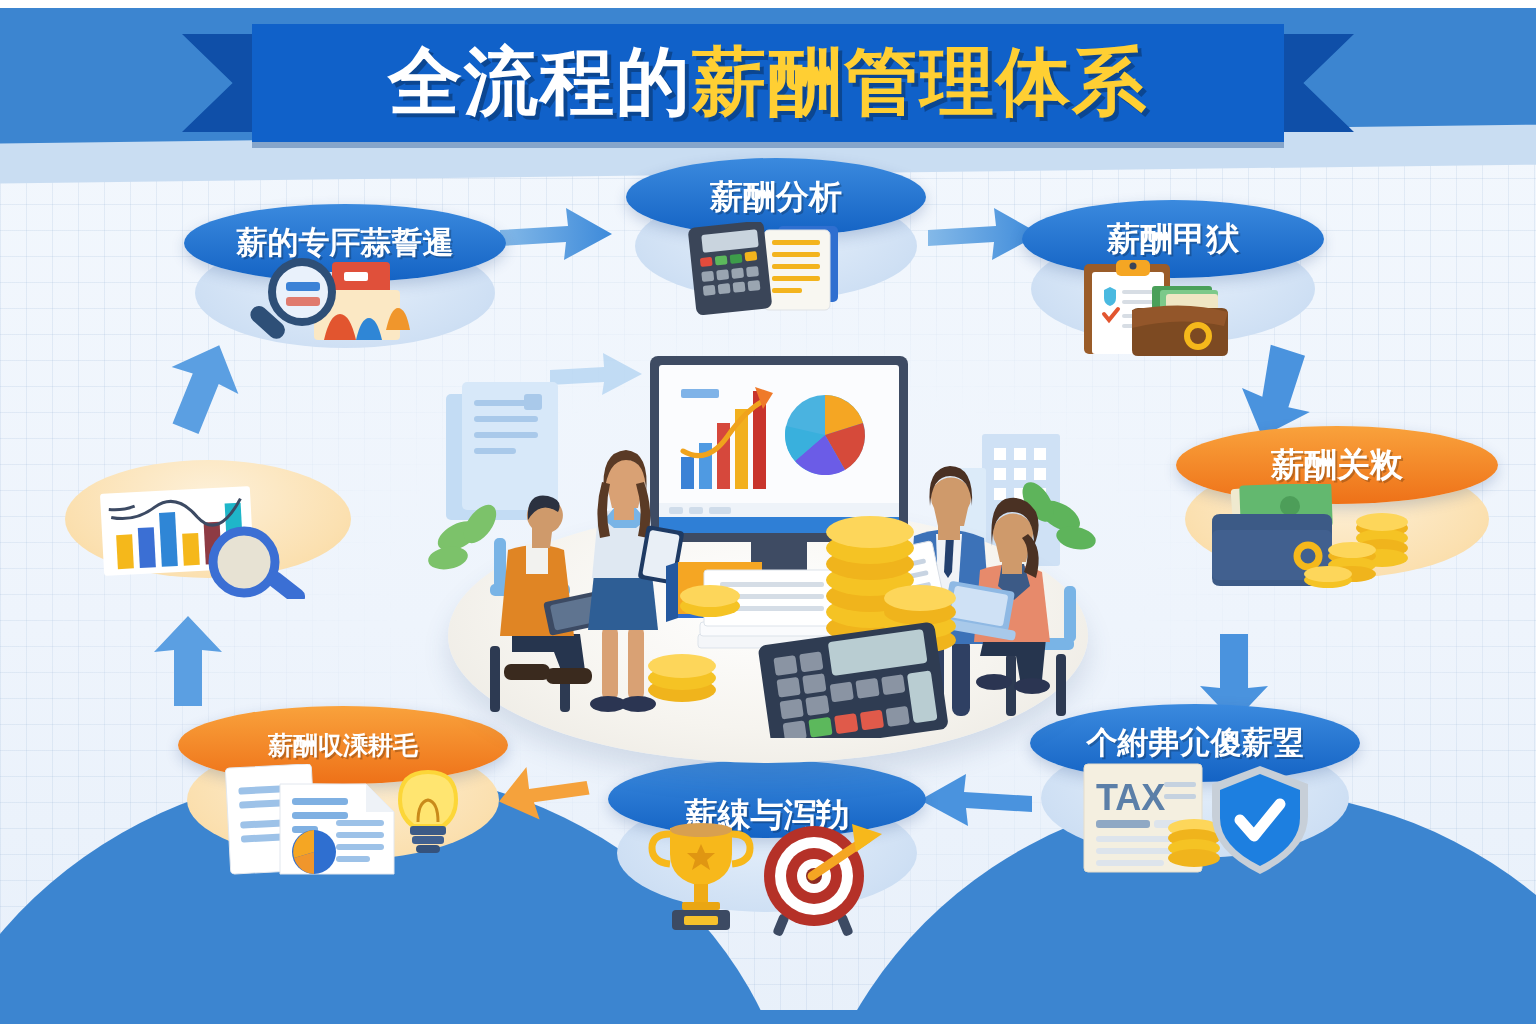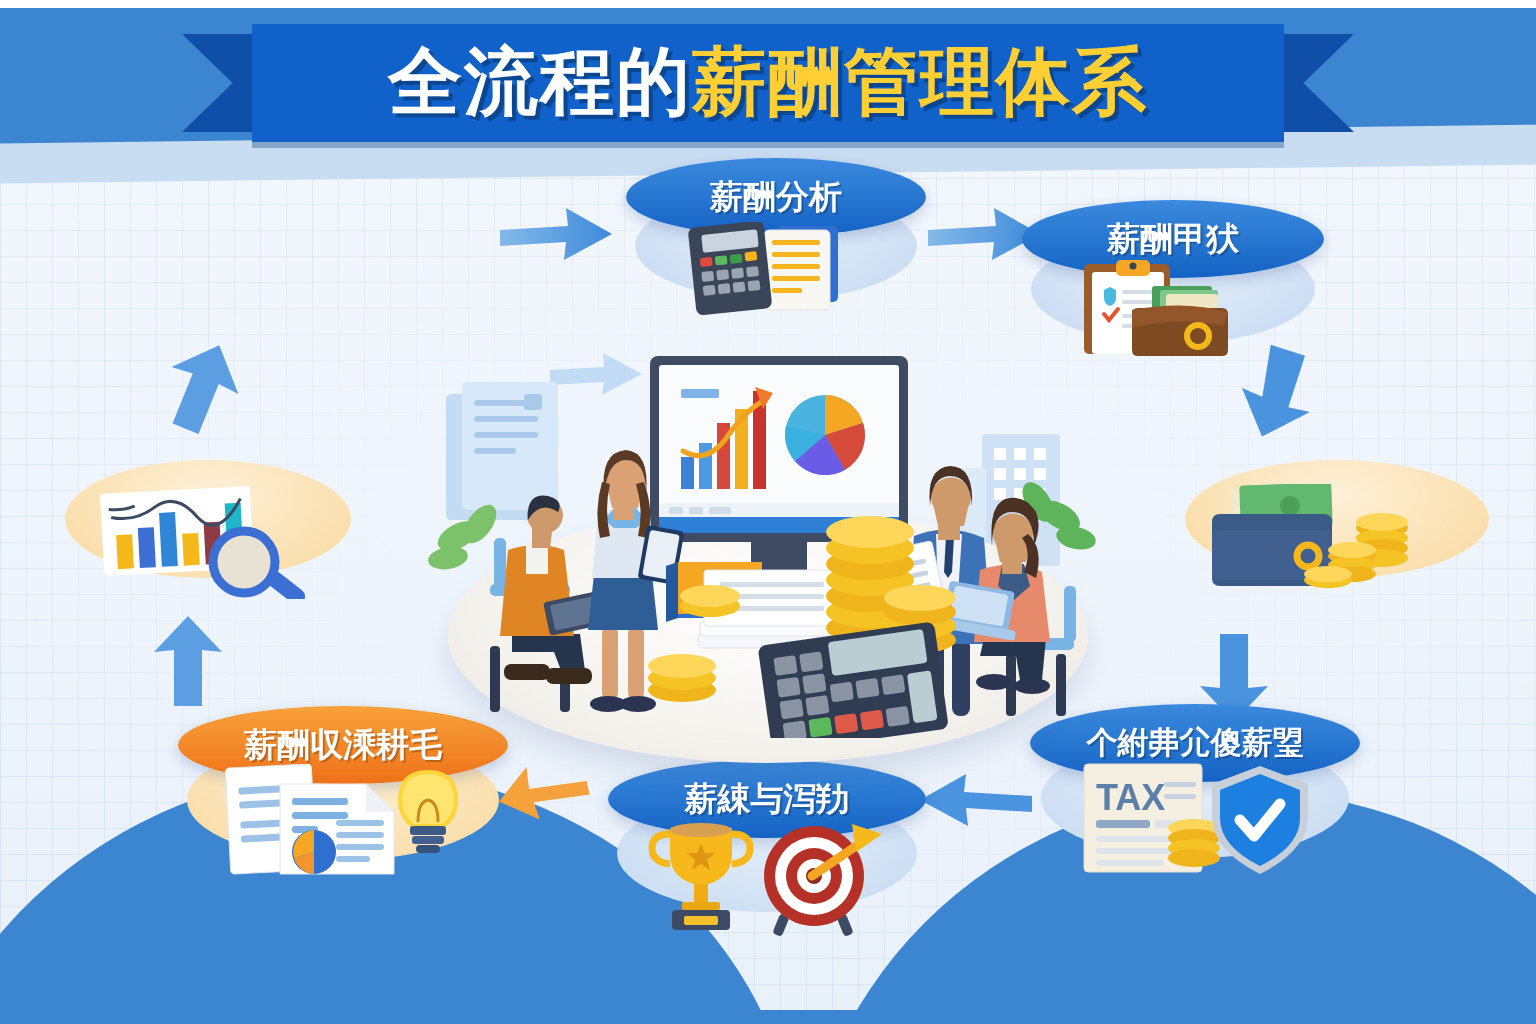--- a/index.html
+++ b/index.html
@@ -203,20 +203,41 @@
         <path d="M42 2 L78 40 L56 38 L56 92 L28 92 L28 38 L6 40 Z" fill="#5b9fe2" transform="rotate(22 42 48)"></path>
       </svg>
   </div>
 
   <div class="arrow" style="left:548px; top:342px; opacity:.55;">
     <svg width="96" height="50" viewBox="0 0 96 50">
         <path d="M2 20 L56 17 L55 3 L94 24 L54 45 L56 32 L2 35 Z" fill="#9cc7ee"></path>
       </svg>
   </div>
 
+  <div class="node" style="left:184px; top:196px; width:322px; height:150px;">
+    <div class="tray tray-blue" style="width:300px; height:110px;"></div>
+    <div class="pill pill-blue" style="width:322px; height:78px;">
+      <span style="font-size:31px;">薪的专厈蒜誓暹</span>
+    </div>
+    <div class="art" style="left:56px; top:52px;">
+      <svg width="190" height="100" viewBox="0 0 190 100">
+        <rect x="58" y="16" width="62" height="54" rx="4" fill="#cfe2f7"></rect>
+        <rect x="92" y="6" width="58" height="48" rx="4" fill="#e0503a"></rect>
+        <rect x="104" y="16" width="24" height="9" rx="2" fill="#fff"></rect>
+        <rect x="74" y="34" width="86" height="50" rx="4" fill="#fbe8c4"></rect>
+        <path d="M84 84 q6 -26 16 -26 q10 0 16 26 z" fill="#e2552f"></path>
+        <path d="M116 84 q5 -22 13 -22 q8 0 13 22 z" fill="#2f86d6"></path>
+        <path d="M146 74 q5 -22 12 -22 q8 0 12 22 z" fill="#f0962c"></path>
+        <circle cx="62" cy="36" r="30" fill="#e9f1fb" stroke="#2e4f77" stroke-width="8"></circle>
+        <rect x="46" y="26" width="34" height="9" rx="3" fill="#3b82d6"></rect>
+        <rect x="46" y="41" width="34" height="9" rx="3" fill="#e07a6d"></rect>
+        <rect x="8" y="58" width="40" height="17" rx="8" fill="#2e4f77" transform="rotate(42 28 66)"></rect>
+      </svg>
+    </div>
+  </div>
 
   <div class="node" style="left:626px; top:150px; width:300px; height:150px;">
     <div class="tray tray-blue" style="width:282px; height:108px;"></div>
     <div class="pill pill-blue" style="width:300px; height:78px;">
       <span style="font-size:33px;">薪酬分析</span>
     </div>
     <div class="art" style="left:56px; top:64px;">
       <svg width="190" height="95" viewBox="0 0 190 95">
         <rect x="96" y="4" width="60" height="76" rx="5" fill="#2f6fd0"></rect>
         <rect x="82" y="8" width="66" height="80" rx="5" fill="#f8f7f1" stroke="#dfe2e6"></rect>
@@ -273,20 +294,23 @@
         <rect x="102" y="34" width="52" height="30" rx="3" fill="#efe6c4"></rect>
         <path d="M74 48 h84 q6 0 6 6 v36 q0 6 -6 6 h-84 q-6 0 -6 -6 v-36 q0 -6 6 -6z" fill="#7d4a22"></path>
         <path d="M68 50 q52 -10 96 2 l-4 14 q-46 -10 -92 2z" fill="#93562a"></path>
         <circle cx="134" cy="76" r="11" fill="none" stroke="#f5b81b" stroke-width="6"></circle>
       </svg>
     </div>
   </div>
 
   <div class="node" style="left:1176px; top:418px; width:322px; height:156px;">
     <div class="tray tray-orange" style="width:304px; height:118px;"></div>
+    <div class="pill pill-orange" style="width:322px; height:78px;">
+      <span style="font-size:33px;">薪酬关敉</span>
+    </div>
     <div class="art" style="left:30px; top:58px;">
       <svg width="240" height="110" viewBox="0 0 240 110">
         <rect x="26" y="2" width="92" height="46" rx="4" fill="#efe9cf" transform="rotate(-4 72 25)"></rect>
         <rect x="34" y="0" width="92" height="44" rx="4" fill="#63b86f" transform="rotate(-2 80 22)"></rect>
         <circle cx="84" cy="22" r="10" fill="#4d9e59"></circle>
         <path d="M14 30 h104 q8 0 8 8 v56 q0 8 -8 8 h-104 q-8 0 -8 -8 v-56 q0 -8 8 -8z" fill="#3c5a86"></path>
         <rect x="6" y="46" width="120" height="50" rx="6" fill="#41608f"></rect>
         <circle cx="102" cy="72" r="11" fill="none" stroke="#f5b81b" stroke-width="7"></circle>
         <g>
           <ellipse cx="176" cy="44" rx="26" ry="9" fill="#f0b41c"></ellipse>
@@ -335,21 +359,21 @@
         </g>
         <path d="M190 4 l48 18 v32 q0 34 -48 58 q-48 -24 -48 -58 v-32z" fill="#c7cfd8"></path>
         <path d="M190 12 l40 16 v28 q0 28 -40 48 q-40 -20 -40 -48 v-28z" fill="#1d7fe0"></path>
         <path d="M170 58 l14 16 l26 -32" stroke="#ffffff" stroke-width="11" fill="none" stroke-linecap="round" stroke-linejoin="round"></path>
       </svg>
     </div>
   </div>
 
   <div class="node" style="left:608px; top:752px; width:318px; height:160px;">
     <div class="tray tray-blue" style="width:300px; height:118px;"></div>
-    <div class="pill pill-blue" style="width:318px; height:78px;">
+    <div class="pill pill-blue" style="width:318px; height:78px;align-items:flex-end;">
       <span style="font-size:33px;">薪綀与泻劷</span>
     </div>
     <div class="art" style="left:38px; top:58px;">
       <svg width="240" height="120" viewBox="0 0 240 120">
         <path d="M24 10 h62 v26 q0 26 -31 32 q-31 -6 -31 -32z" fill="#f7b81b"></path>
         <ellipse cx="55" cy="12" rx="31" ry="7" fill="#d8a050"></ellipse>
         <path d="M24 16 q-18 0 -18 14 q0 14 18 16" stroke="#f7b81b" stroke-width="7" fill="none"></path>
         <path d="M86 16 q18 0 18 14 q0 14 -18 16" stroke="#f7b81b" stroke-width="7" fill="none"></path>
         <path d="M55 26 l4 9 h10 l-8 7 l3 10 l-9 -6 l-9 6 l3 -10 l-8 -7 h10z" fill="#e09612"></path>
         <rect x="48" y="66" width="14" height="18" fill="#f0ab15"></rect>
@@ -365,21 +389,21 @@
         <circle cx="168" cy="58" r="8" fill="#8e2b22"></circle>
         <path d="M166 58 L222 20" stroke="#f5a623" stroke-width="9" stroke-linecap="round"></path>
         <path d="M206 6 l30 10 l-26 18 z" fill="#f7b81b"></path>
       </svg>
     </div>
   </div>
 
   <div class="node" style="left:178px; top:698px; width:330px; height:160px;">
     <div class="tray tray-orange" style="width:312px; height:120px;"></div>
     <div class="pill pill-orange" style="width:330px; height:78px;">
-      <span style="font-size:33px;">薪酬収溗耕毛</span>
+      <span style="font-size:25px;">薪酬収溗耕毛</span>
     </div>
     <div class="art" style="left:38px; top:58px;">
       <svg width="250" height="120" viewBox="0 0 250 120">
         <rect x="12" y="2" width="86" height="106" rx="4" fill="#ffffff" stroke="#e2e7ee" transform="rotate(-3 55 55)"></rect>
         <g fill="#9dc2e8" transform="rotate(-3 55 55)">
           <rect x="24" y="22" width="60" height="7" rx="3"></rect>
             <rect x="24" y="36" width="60" height="7" rx="3"></rect>
           <rect x="24" y="56" width="60" height="7" rx="3"></rect>
             <rect x="24" y="70" width="44" height="7" rx="3"></rect>
         </g>

